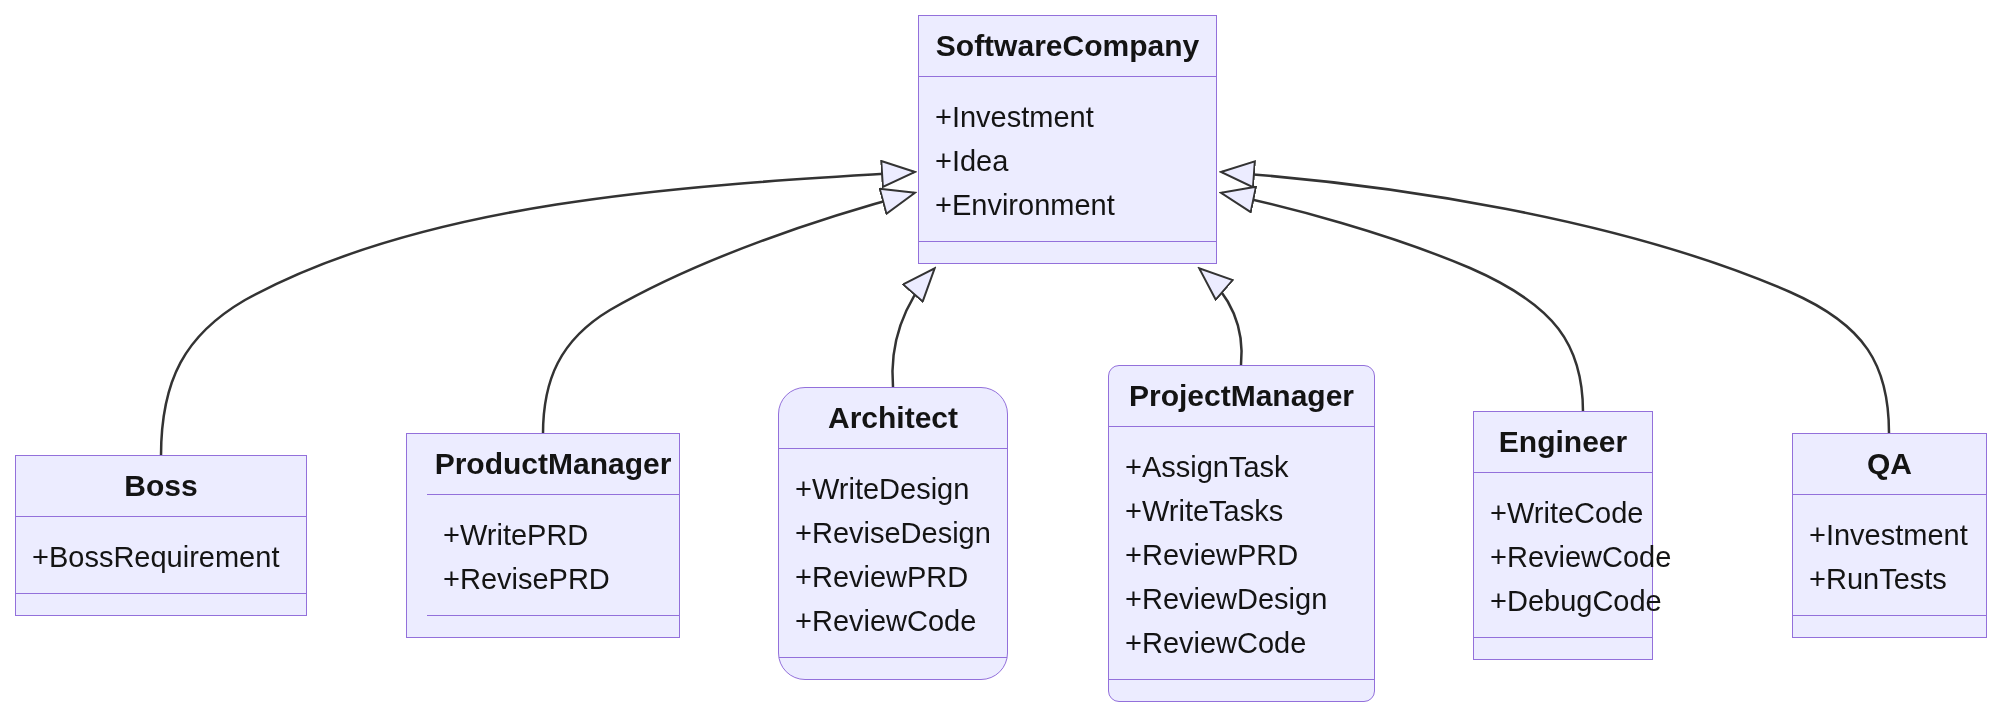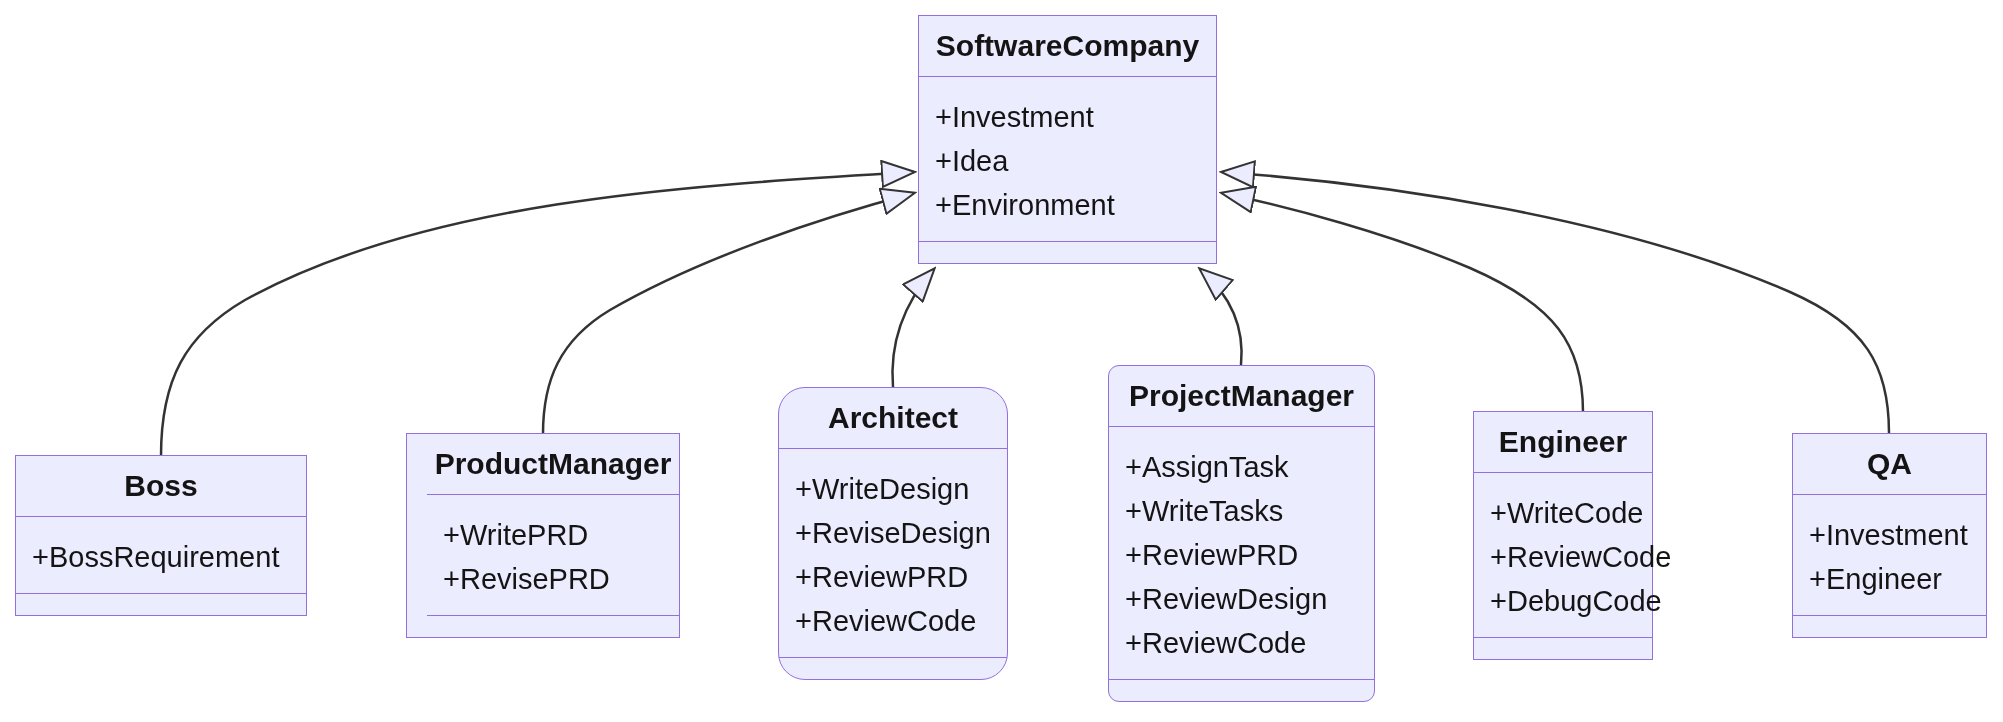--- a/index.html
+++ b/index.html
@@ -119,18 +119,18 @@
       <div class="class-attr">+ReviewCode</div>
       <div class="class-attr">+DebugCode</div>
     </div>
     <div class="class-methods"></div>
   </div>
 
   <div class="class-box" style="left:1792px;top:433px;width:195px;">
     <div class="class-title">QA</div>
     <div class="class-attrs">
       <div class="class-attr">+Investment</div>
-      <div class="class-attr">+Engineer</div>
+      <div class="class-attr">+RunTests</div>
     </div>
     <div class="class-methods"></div>
   </div>
 
 </div>
 
 </body></html>

